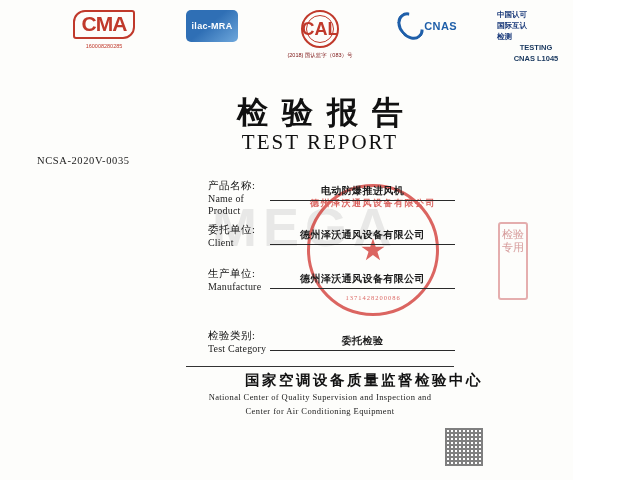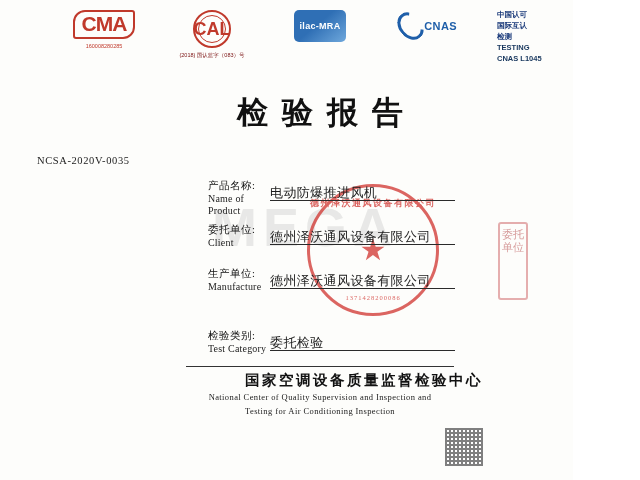--- a/index.html
+++ b/index.html
@@ -129,20 +129,21 @@
     font-family: "Liberation Sans", sans-serif;
     font-size: 7.5px;
     font-weight: bold;
     color: #1a3a7a;
     line-height: 1.45;
     text-align: left;
     width: 78px;
   }
   .logo-text-block .en {
     color: #17365d;
+    text-align: center;
   }
 
   
   .title-cn {
     position: absolute;
     top: 92px;
     left: 0;
     width: 640px;
     text-align: center;
     font-family: "Liberation Serif", serif;
@@ -211,24 +212,25 @@
     left: 62px;
     top: 20px;
     width: 185px;
     border-bottom: 1px solid #2a2a2a;
   }
   .field-value {
     position: absolute;
     left: 62px;
     top: 4px;
     width: 185px;
-    text-align: left;
-    font-size: 13px;
+    text-align: center;
+    font-size: 10px;
     color: #1b1b1b;
     letter-spacing: 0.4px;
+    font-weight: bold;
   }
 
   
   .footer-cn {
     position: absolute;
     top: 371px;
     left: 0;
     width: 640px;
     text-align: center;
     font-size: 14.5px;
@@ -344,28 +346,28 @@
 <div id="page">
 
   <div class="logo-strip">
 
     <div class="logo-block">
       <div class="logo-cma">CMA</div>
       <div class="logo-caption">160008280285</div>
     </div>
 
     <div class="logo-block">
+      <div class="logo-ilac">ilac-MRA</div>
+    </div>
+
+    <div class="logo-block">
       <div class="logo-cal-circle">
         <span>CAL</span>
       </div>
       <div class="logo-caption logo-cap-dark">(2018) 国认监字（083）号</div>
-    </div>
-
-    <div class="logo-block">
-      <div class="logo-ilac">ilac-MRA</div>
     </div>
 
     <div class="logo-block">
       <div class="logo-cnas">
         <div class="cnas-swirl"></div>
         <div class="cnas-text">CNAS</div>
       </div>
     </div>
 
     <div class="logo-block">
@@ -373,31 +375,32 @@
         <div>中国认可</div>
         <div>国际互认</div>
         <div>检测</div>
         <div class="en">TESTING</div>
         <div class="en">CNAS L1045</div>
       </div>
     </div>
   </div>
 
   <div class="title-cn">检验报告</div>
+  <div class="title-en">TEST REPORT</div>
   <div class="report-no">NCSA-2020V-0035</div>
 
   <div class="watermark-left">MEGA</div>
 
   <div class="stamp-round">
     <div class="stamp-text-top">德州泽沃通风设备有限公司</div>
     <div class="stamp-star">★</div>
     <div class="stamp-text-bottom">1371428200086</div>
   </div>
 
-  <div class="stamp-side">委托单位</div>
+  <div class="stamp-side">检验专用</div>
 
   <div class="fields">
 
     <div class="field-row">
       <div class="field-label">
         <span class="cn">产品名称:</span>
         <span class="en">Name of Product</span>
       </div>
       <div class="field-value">电动防爆推进风机</div>
       <div class="field-line"></div>
@@ -427,17 +430,17 @@
         <span class="en">Test Category</span>
       </div>
       <div class="field-value">委托检验</div>
       <div class="field-line"></div>
     </div>
   </div>
 
   <div class="footer-rule"></div>
   <div class="footer-cn">国家空调设备质量监督检验中心</div>
   <div class="footer-en1">National Center of Quality Supervision and Inspection and</div>
-  <div class="footer-en2">Testing for Air Conditioning Inspection</div>
+  <div class="footer-en2">Center for Air Conditioning Equipment</div>
 
   <div class="qr-code"></div>
 
 </div>
 
 </body></html>

